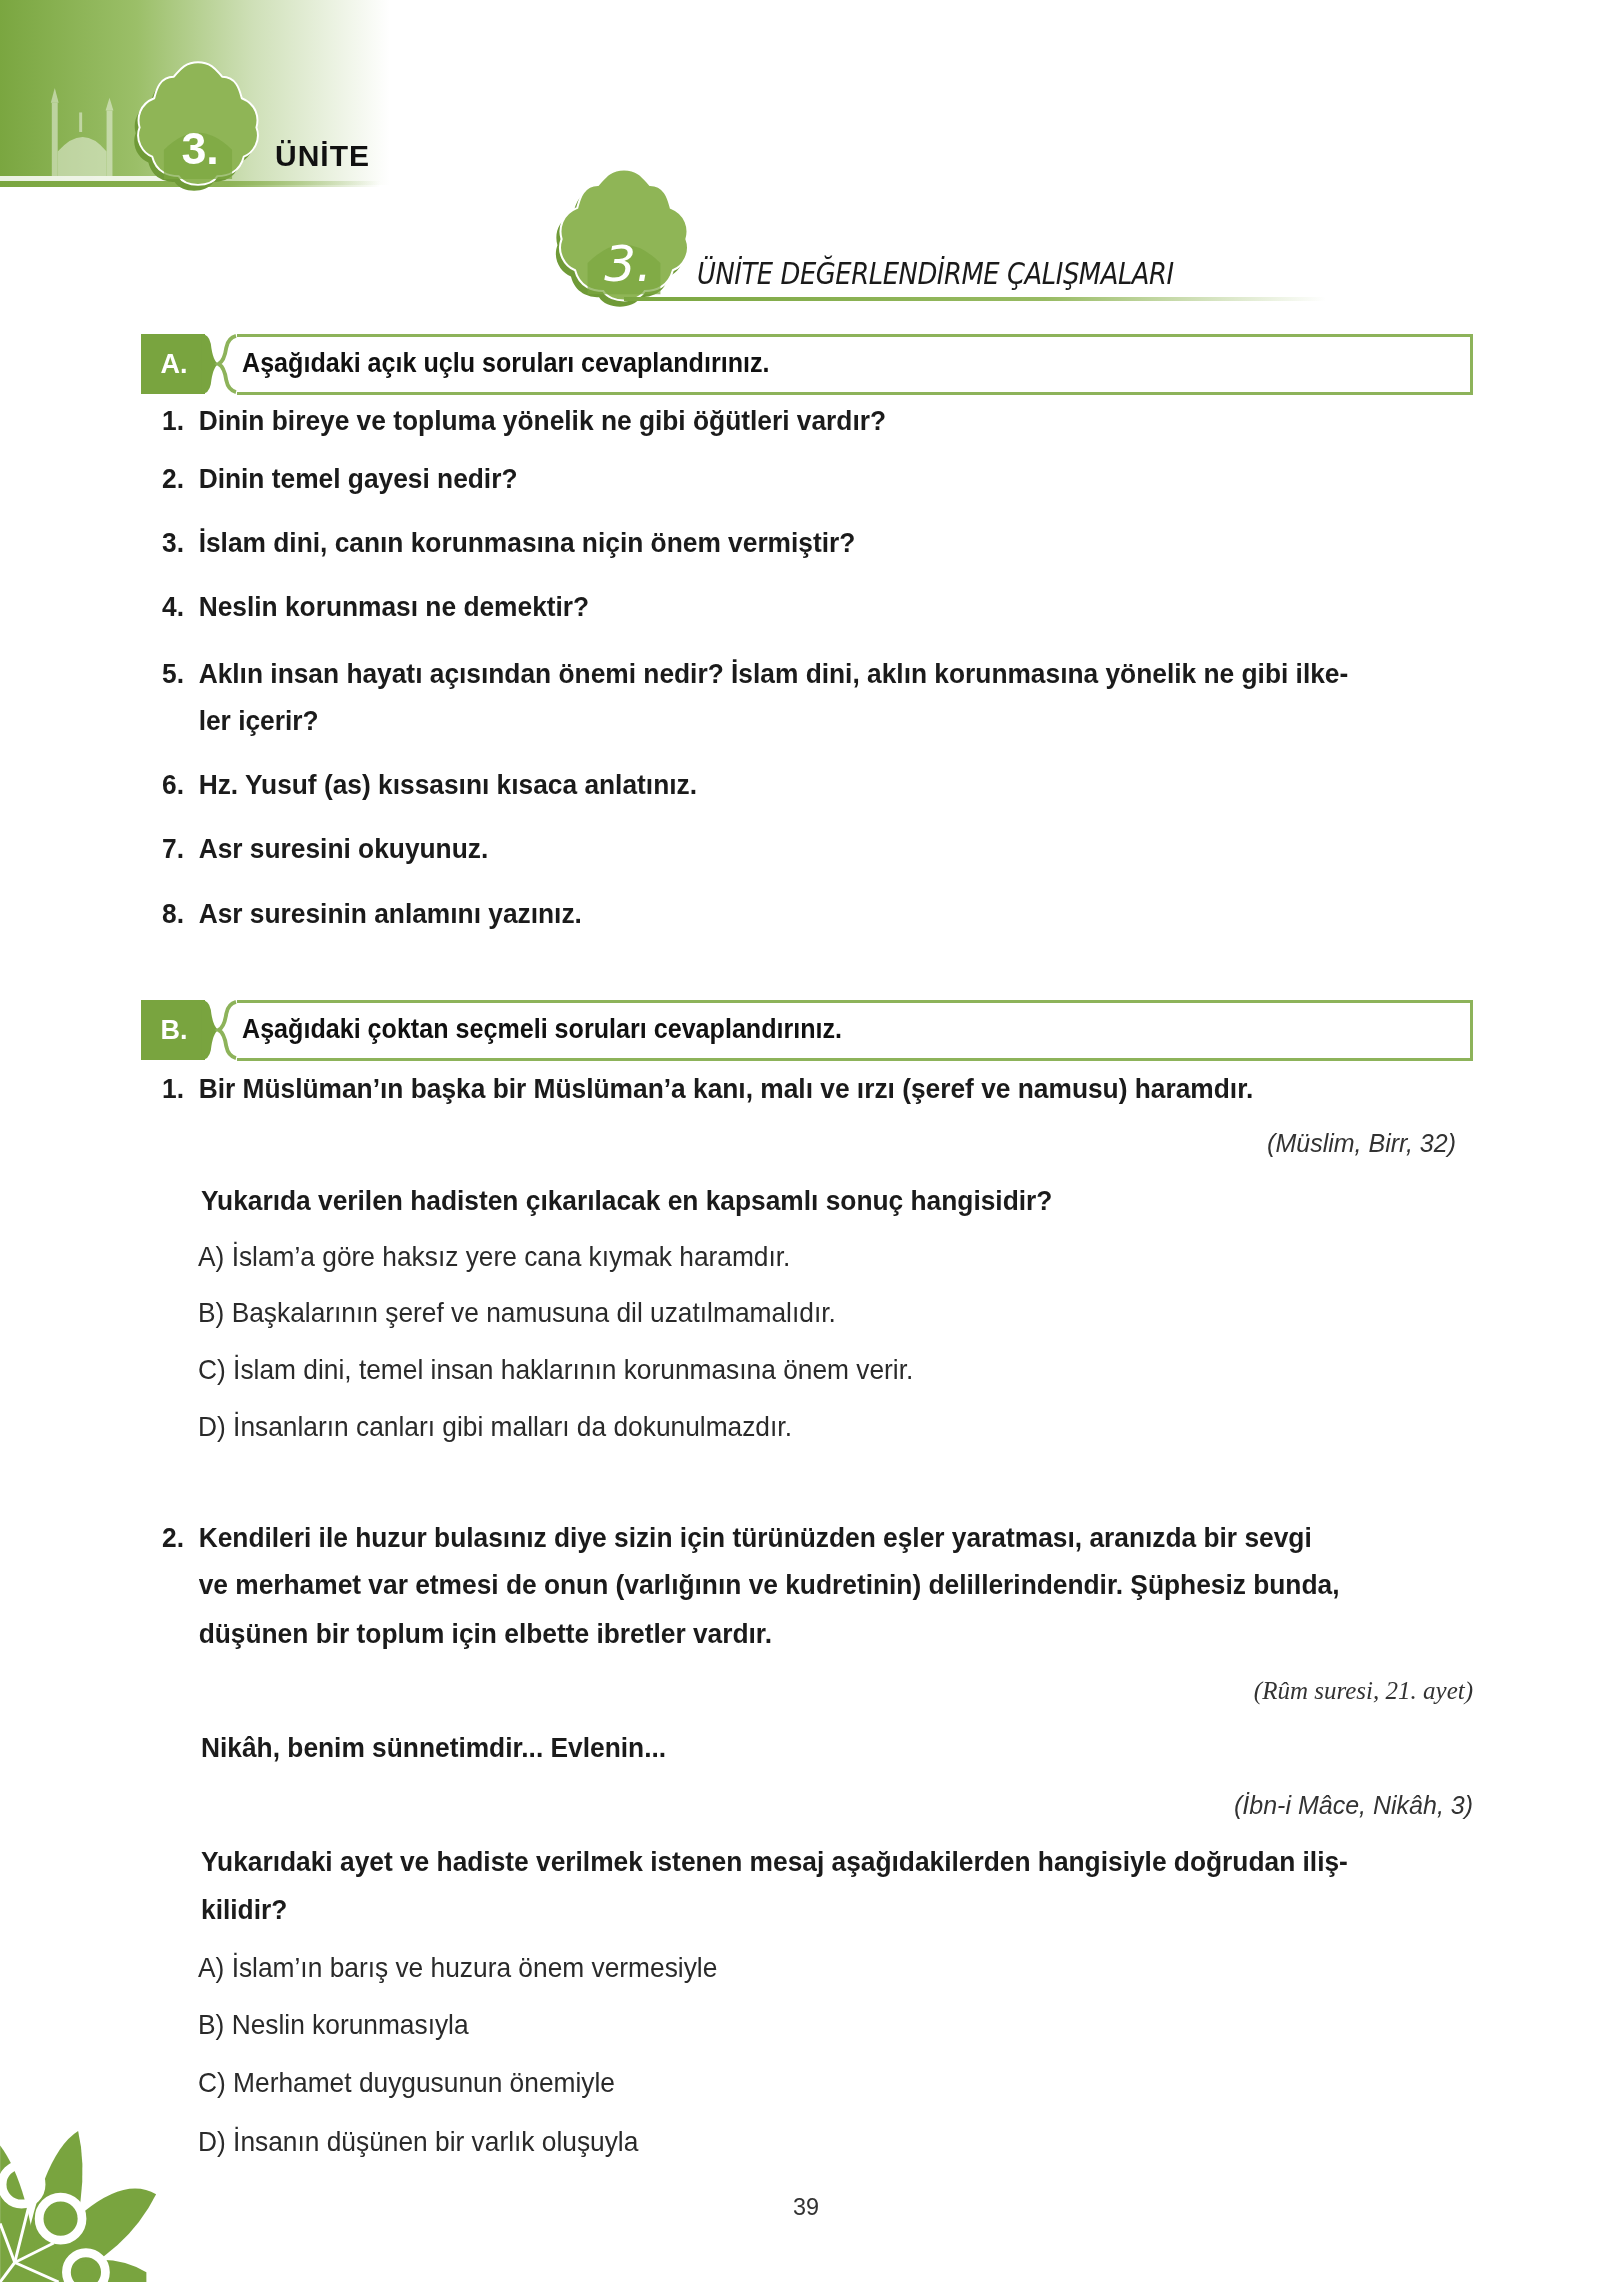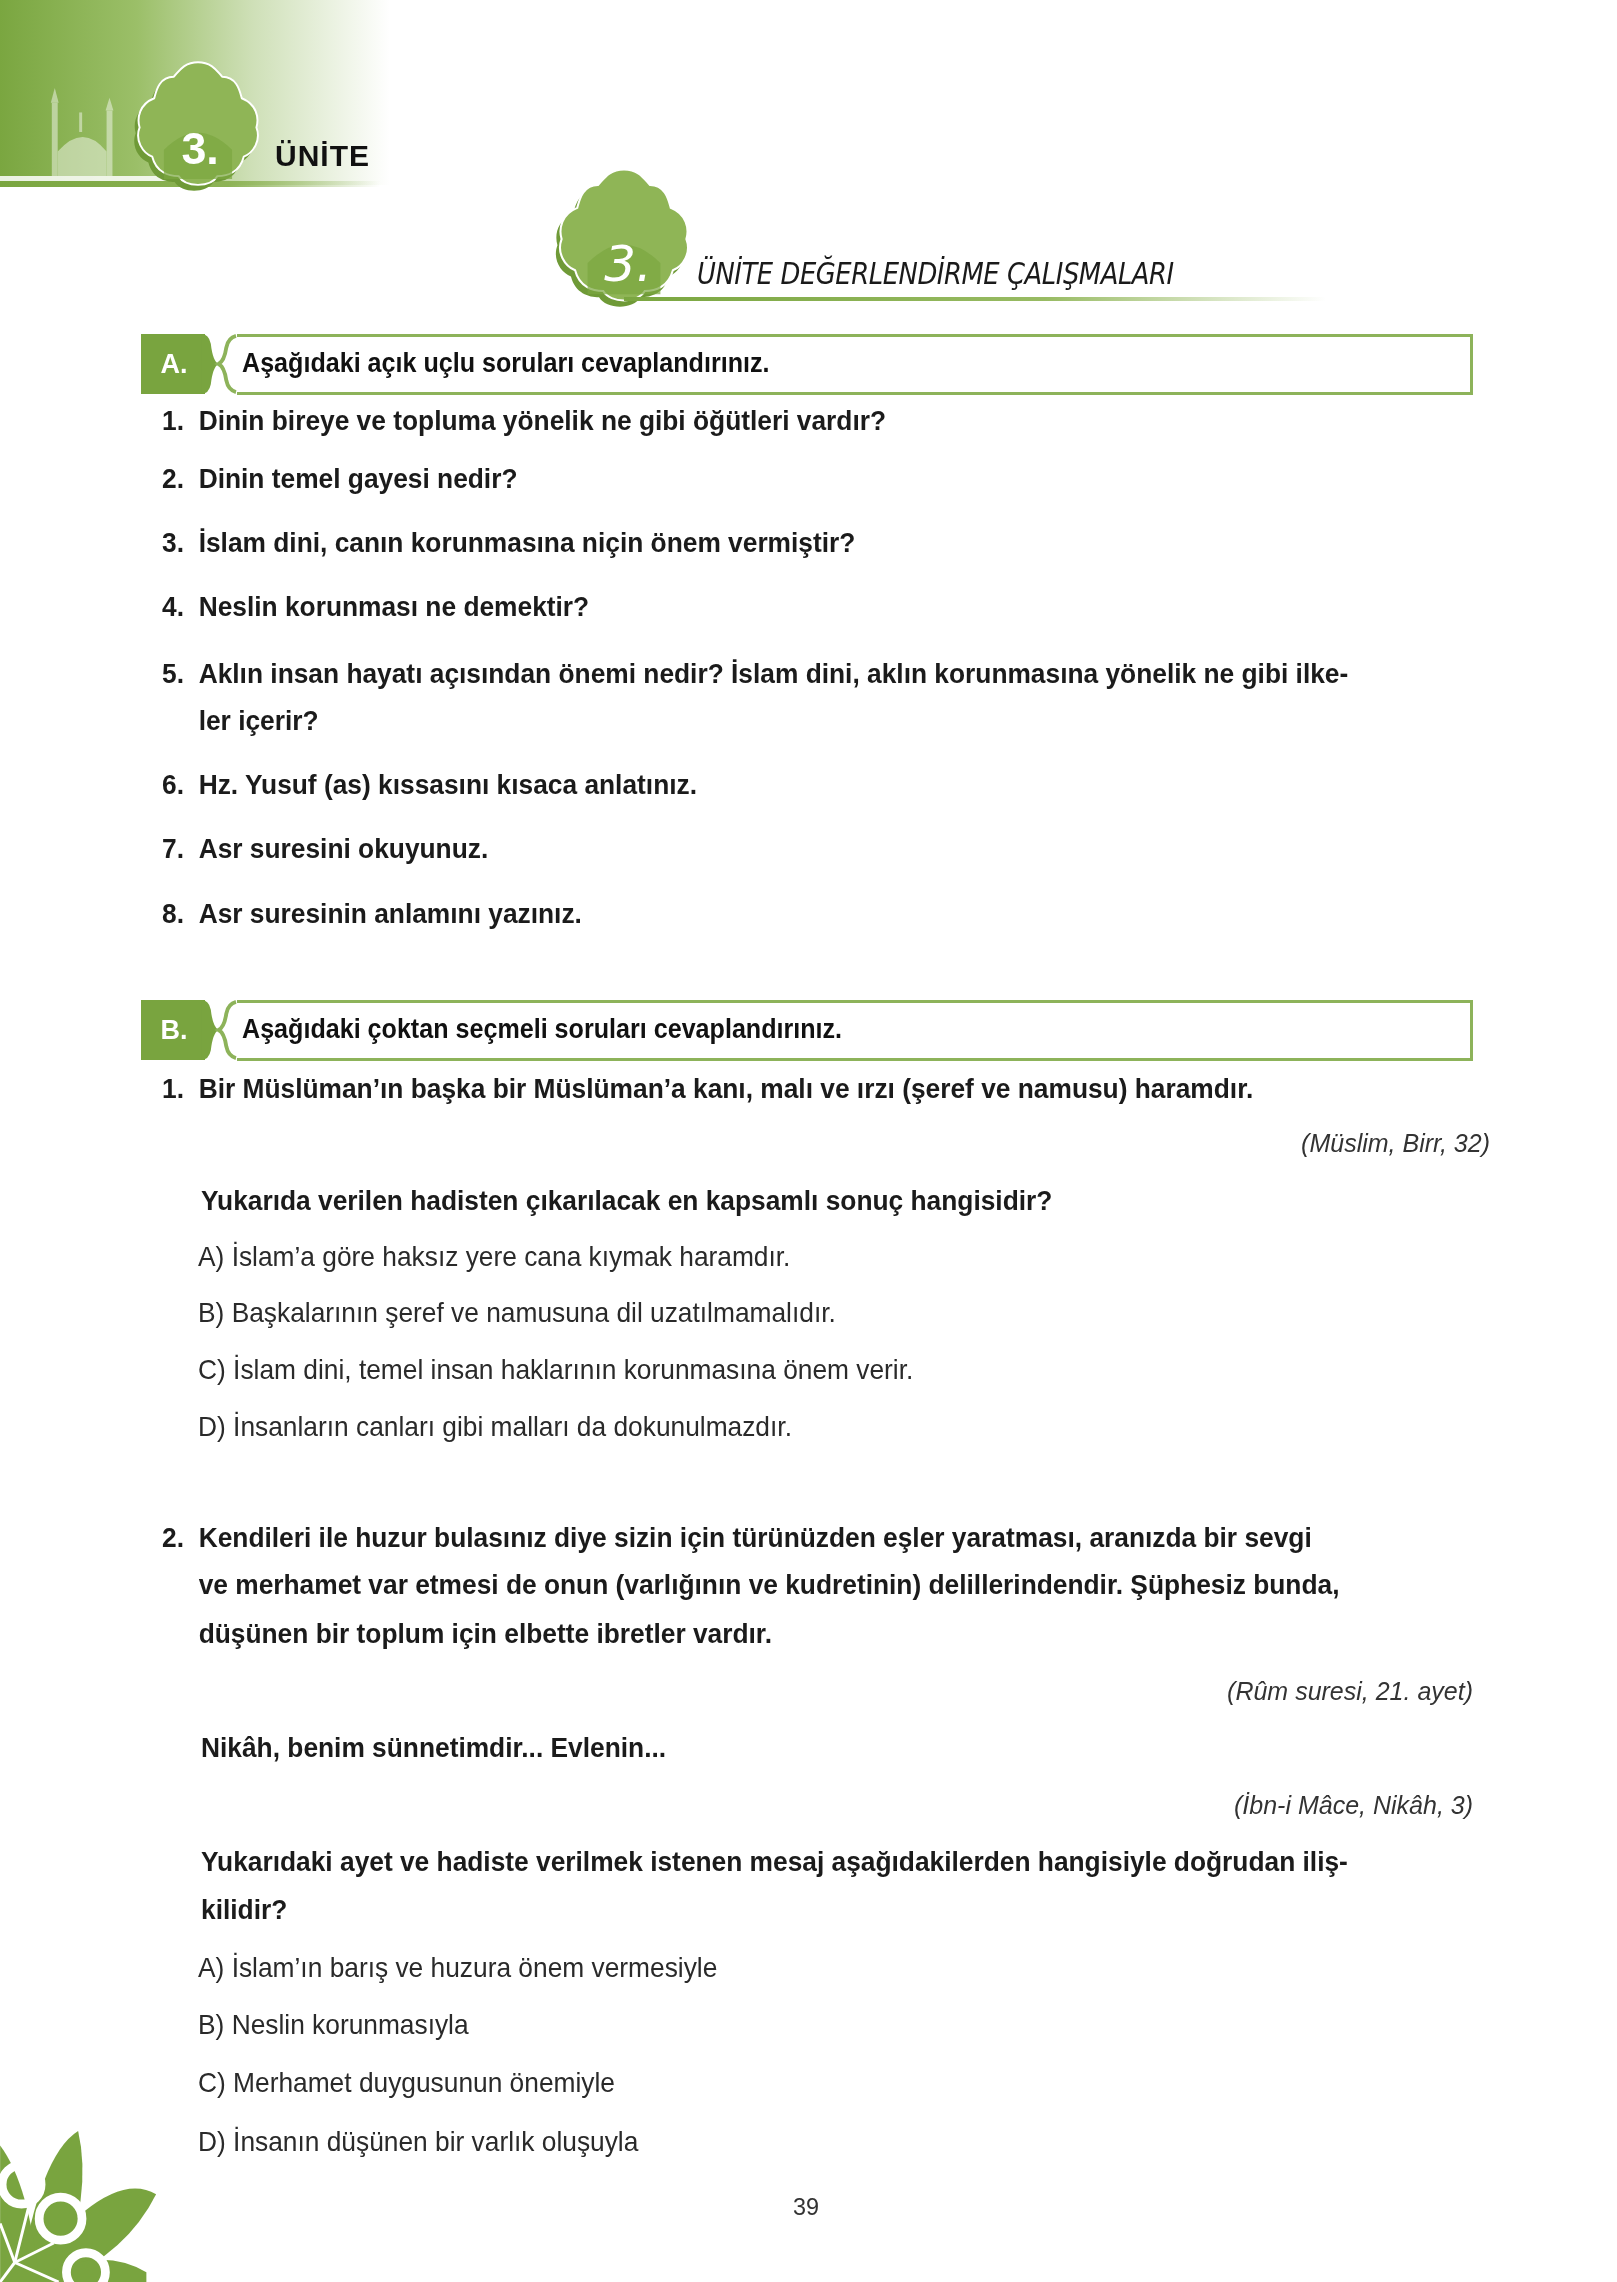--- a/index.html
+++ b/index.html
@@ -130,31 +130,31 @@
   <div class="tab">B.</div>
   <svg class="connector" width="39" height="60" viewBox="0 0 40 62">
     <path d="M0 0 Q8 0 10 10 Q12 28 18 31 Q12 34 10 52 Q8 62 0 62 Z" fill="#79a43f"></path>
     <path d="M36 2 Q28 4 26 14 Q24 28 18 31 Q24 34 26 48 Q28 58 36 60" fill="none" stroke="#8db35a" stroke-width="4"></path>
   </svg>
   <div class="box"></div>
   <div class="htext">Aşağıdaki çoktan seçmeli soruları cevaplandırınız.</div>
 </div>
 
 <div class="abs q" style="left:162px; top:1065px;"><span class="num">1.</span><span class="qtext">Bir Müslüman’ın başka bir Müslüman’a kanı, malı ve ırzı (şeref ve namusu) haramdır.</span></div>
-<div class="abs ref" style="left:154px; top:1129px;">(Müslim, Birr, 32)</div>
+<div class="abs ref" style="left:120px; top:1129px;">(Müslim, Birr, 32)</div>
 <div class="abs q" style="left:201px; top:1177px;">Yukarıda verilen hadisten çıkarılacak en kapsamlı sonuç hangisidir?</div>
 <div class="abs opt" style="left:198px; top:1237px;">A) İslam’a göre haksız yere cana kıymak haramdır.</div>
 <div class="abs opt" style="left:198px; top:1293px;">B) Başkalarının şeref ve namusuna dil uzatılmamalıdır.</div>
 <div class="abs opt" style="left:198px; top:1350px;">C) İslam dini, temel insan haklarının korunmasına önem verir.</div>
 <div class="abs opt" style="left:198px; top:1407px;">D) İnsanların canları gibi malları da dokunulmazdır.</div>
 
 <div class="abs q" style="left:162px; top:1514px;"><span class="num">2.</span><span class="qtext">Kendileri ile huzur bulasınız diye sizin için türünüzden eşler yaratması, aranızda bir sevgi</span></div>
 <div class="abs q cont" style="left:162px; top:1561px;">ve merhamet var etmesi de onun (varlığının ve kudretinin) delillerindendir. Şüphesiz bunda,</div>
 <div class="abs q cont" style="left:162px; top:1610px;">düşünen bir toplum için elbette ibretler vardır.</div>
-<div class="abs ref" style="left:137px; top:1677px;">(Rûm suresi, 21. ayet)</div>
+<div class="abs ref" style="left:137px; top:1677px;font-family:Liberation Serif, serif;">(Rûm suresi, 21. ayet)</div>
 <div class="abs q" style="left:201px; top:1724px;">Nikâh, benim sünnetimdir... Evlenin...</div>
 <div class="abs ref" style="left:137px; top:1791px;">(İbn-i Mâce, Nikâh, 3)</div>
 <div class="abs q" style="left:201px; top:1838px;">Yukarıdaki ayet ve hadiste verilmek istenen mesaj aşağıdakilerden hangisiyle doğrudan iliş-</div>
 <div class="abs q" style="left:201px; top:1886px;">kilidir?</div>
 <div class="abs opt" style="left:198px; top:1948px;">A) İslam’ın barış ve huzura önem vermesiyle</div>
 <div class="abs opt" style="left:198px; top:2005px;">B) Neslin korunmasıyla</div>
 <div class="abs opt" style="left:198px; top:2063px;">C) Merhamet duygusunun önemiyle</div>
 <div class="abs opt" style="left:198px; top:2122px;">D) İnsanın düşünen bir varlık oluşuyla</div>
 
 <div class="abs page-num">39</div>

